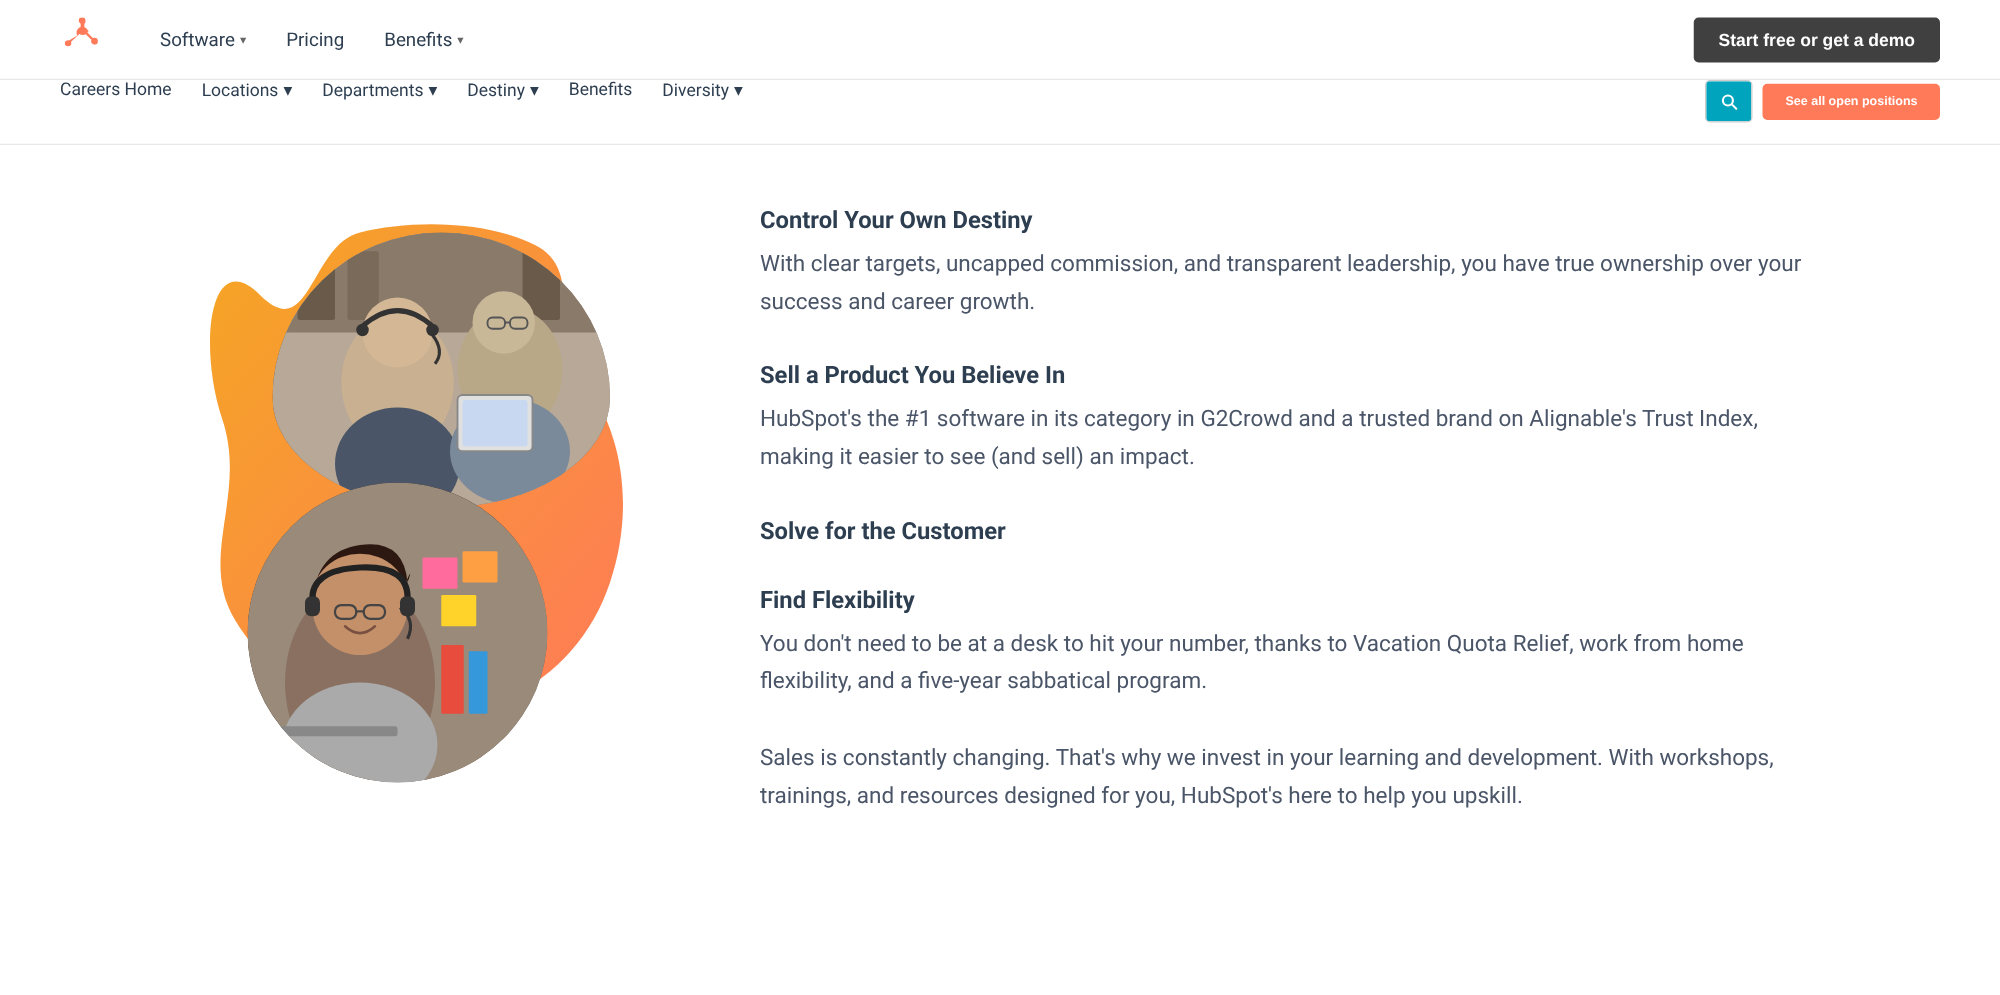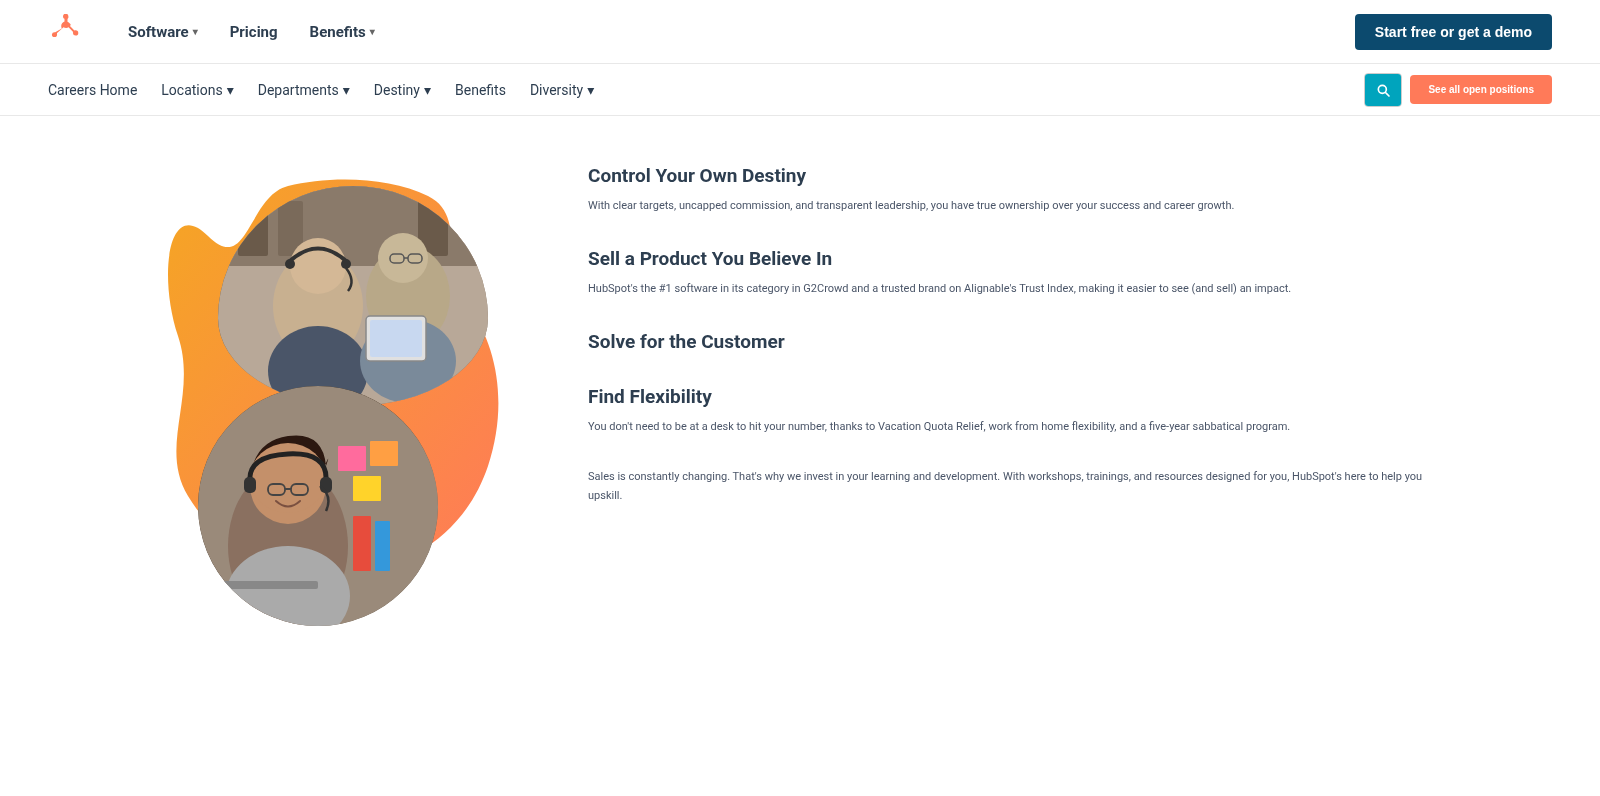--- a/index.html
+++ b/index.html
@@ -25,45 +25,45 @@
       align-items: center;
       gap: 8px;
       flex: 1;
     }
     .nav-link {
       display: flex;
       align-items: center;
       gap: 4px;
       padding: 8px 12px;
       font-size: 15px;
-      font-weight: 700;
+      font-weight: 400;
       color: #2d3e50;
       cursor: pointer;
       text-decoration: none;
     }
     .chevron-small {
       font-size: 10px;
       color: #666;
     }
     .cta-button {
-      background: #0c4a6e;
+      background: #404040;
       color: #fff;
       border: none;
       border-radius: 4px;
       padding: 10px 20px;
       font-size: 14px;
       font-weight: 600;
       cursor: pointer;
       white-space: nowrap;
     }
 
     
     .careers-nav {
       display: flex;
-      align-items: center;
+      align-items: flex-start;
       padding: 0 48px;
       height: 52px;
       border-bottom: 1px solid #e8e8e8;
       background: #fff;
       gap: 24px;
     }
     .careers-nav-link {
       font-size: 14px;
       color: #2d3e50;
       cursor: pointer;
@@ -115,21 +115,21 @@
       cursor: pointer;
       white-space: nowrap;
     }
 
     
     .main-content {
       display: flex;
       max-width: 1400px;
       margin: 0 auto;
       padding: 40px 48px;
-      gap: 60px;
+      gap: 80px;
       align-items: flex-start;
     }
 
     
     .image-section {
       flex: 0 0 380px;
       position: relative;
       height: 480px;
     }
     .photo-top {
@@ -192,21 +192,21 @@
     .feature-item {
       margin-bottom: 32px;
     }
     .feature-title {
       font-size: 19px;
       font-weight: 700;
       color: #2d3e50;
       margin-bottom: 10px;
     }
     .feature-desc {
-      font-size: 11px;
+      font-size: 18px;
       line-height: 1.65;
       color: #4a5568;
     }
   </style>
 </head>
 <body>
 
 <nav class="top-nav">
 
   <svg class="logo" viewBox="0 0 60 60" xmlns="http://www.w3.org/2000/svg">

